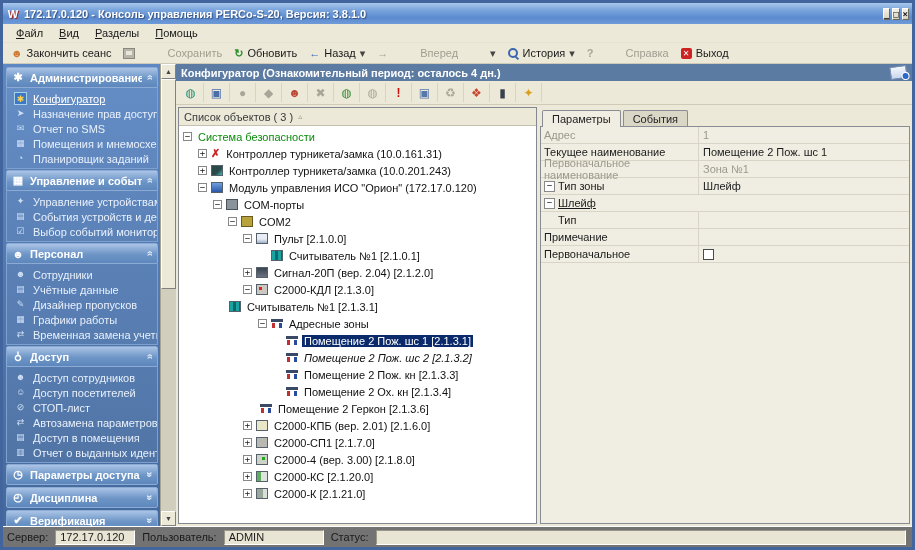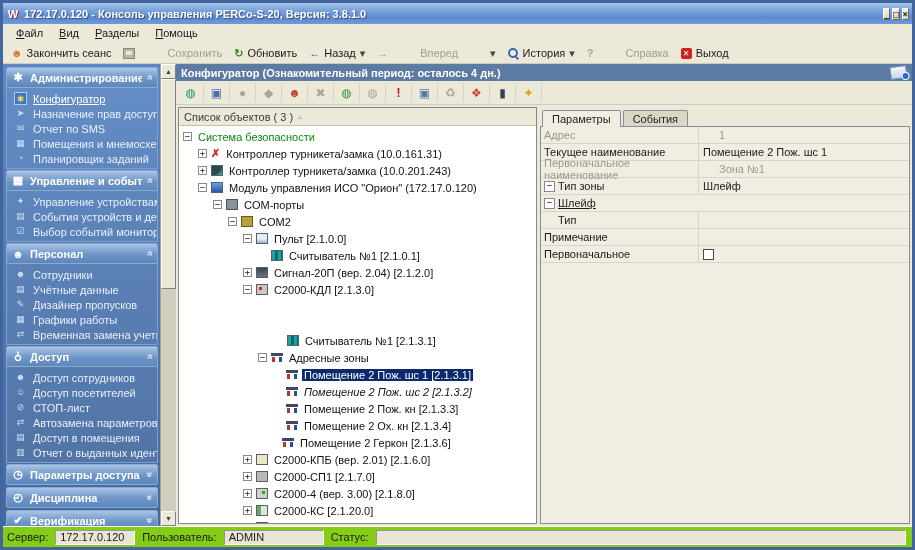--- a/index.html
+++ b/index.html
@@ -83,30 +83,30 @@
   .zic{width:12px;height:10px;position:relative;flex:none;display:inline-block;border-top:3px solid #3a4a66;box-sizing:border-box;}
   .zic::before{content:"";position:absolute;left:1px;top:1px;width:3px;height:5px;background:#c03030;}
   .zic::after{content:"";position:absolute;right:1px;top:1px;width:3px;height:5px;background:#2a4a9c;}
   
   .rightwrap{width:370px;flex:none;display:flex;flex-direction:column;}
   .tabs{height:19px;flex:none;display:flex;align-items:flex-end;padding-left:2px;gap:2px;}
   .tab{padding:2px 9px 1px;border:1px solid #898c95;border-bottom:none;border-radius:2px 2px 0 0;background:#dbd7c7;color:#222;}
   .tab.active{background:#f0eee2;position:relative;margin-bottom:-1px;padding-bottom:2px;z-index:2;}
   .grid{flex:1;border:1px solid #898c95;background:#f0eee2;display:flex;flex-direction:column;overflow:hidden;}
   .prow{height:16px;flex:none;display:flex;border-bottom:1px solid #d8d5c6;align-items:stretch;color:#1a1a1a;}
-  .prow.dis{color:#9b998b;gap:16px;}
+  .prow.dis{color:#9b998b;}
   .pl{width:158px;flex:none;border-right:1px solid #d8d5c6;display:flex;align-items:center;gap:3px;padding-left:3px;box-sizing:border-box;}
   .pl.ind{padding-left:17px;}
   .pv{flex:1;display:flex;align-items:center;padding-left:4px;}
   .prow.cat .pl{width:auto;flex:1;border-right:none;}
   .prow.cat .plbl{text-decoration:underline;}
   .pexp{width:9px;height:9px;flex:none;border:1px solid #888;background:#fff;font-size:9px;line-height:7px;text-align:center;font-family:"DejaVu Sans Mono",monospace;}
   .cb{width:11px;height:11px;background:#fff;border:1px solid #4a4a4a;box-sizing:border-box;}
   
-  .statusbar{height:20px;flex:none;display:flex;align-items:center;background:#84cc16;border-top:1px solid #fff;padding:0 4px;gap:7px;color:#1a1a1a;}
+  .statusbar{height:20px;flex:none;display:flex;align-items:center;background:#737373;border-top:1px solid #fff;padding:0 4px;gap:7px;color:#1a1a1a;}
   .sfield{height:15px;border:1px solid #9a968a;border-bottom-color:#fff;border-right-color:#fff;background:#e8e5d4;display:flex;align-items:center;padding:0 4px;box-sizing:border-box;}
   .sf1{width:80px;} .sf2{width:100px;} .sf3{flex:1;margin-right:2px;}
   
   .i-save{width:12px;height:11px;background:#b8b6aa;border:1px solid #8a887c;box-sizing:border-box;display:inline-block;}
   .i-save::after{content:"";display:block;margin:2px auto 0;width:6px;height:4px;background:#e8e6da;}
   .i-mag{width:11px;height:11px;position:relative;display:inline-block;}
   .i-mag::before{content:"";position:absolute;left:0;top:0;width:6px;height:6px;border:2px solid #3a66b0;border-radius:50%;}
   .i-mag::after{content:"";position:absolute;right:0;bottom:0;width:4px;height:2px;background:#3a66b0;transform:rotate(45deg);}
   .i-exit{width:11px;height:11px;background:#cc2222;border-radius:2px;color:#fff;font-size:8px;line-height:11px;text-align:center;display:inline-block;}
 </style>
@@ -404,21 +404,21 @@
               <div class="trow" style="padding-left: 64px;">
                 <span class="exp">+</span>
                 <span class=" ti ti-sig"></span>
                 <span class="tlabel">Сигнал-20П (вер. 2.04) [2.1.2.0]</span>
               </div>
               <div class="trow" style="padding-left: 64px;">
                 <span class="exp">−</span>
                 <span class=" ti ti-kdl"></span>
                 <span class="tlabel">С2000-КДЛ [2.1.3.0]</span>
               </div>
-              <div class="trow" style="padding-left: 95px; margin-top: 34px;">
+              <div class="trow" style="padding-left: 37px;">
                 <span style="width: 9px; flex: 0 0 auto;"></span>
                 <span class=" ti ti-read"></span>
                 <span class="tlabel">Считыватель №1 [2.1.3.1]</span>
               </div>
               <div class="trow" style="padding-left: 79px;">
                 <span class="exp">−</span>
                 <span class=" zic"></span>
                 <span class="tlabel">Адресные зоны</span>
               </div>
               <div class="trow sel" style="padding-left: 94px;">
@@ -434,21 +434,21 @@
               <div class="trow" style="padding-left: 94px;">
                 <span style="width: 9px; flex: 0 0 auto;"></span>
                 <span class=" zic"></span>
                 <span class="tlabel">Помещение 2 Пож. кн [2.1.3.3]</span>
               </div>
               <div class="trow" style="padding-left: 94px;">
                 <span style="width: 9px; flex: 0 0 auto;"></span>
                 <span class=" zic"></span>
                 <span class="tlabel">Помещение 2 Ох. кн [2.1.3.4]</span>
               </div>
-              <div class="trow" style="padding-left: 90px;">
+              <div class="trow" style="padding-left: 68px;">
                 <span style="width: 9px; flex: 0 0 auto;"></span>
                 <span class=" zic"></span>
                 <span class="tlabel">Помещение 2 Геркон [2.1.3.6]</span>
               </div>
               <div class="trow" style="padding-left: 64px;">
                 <span class="exp">+</span>
                 <span class=" ti ti-kpb"></span>
                 <span class="tlabel">С2000-КПБ (вер. 2.01) [2.1.6.0]</span>
               </div>
               <div class="trow" style="padding-left: 64px;">

